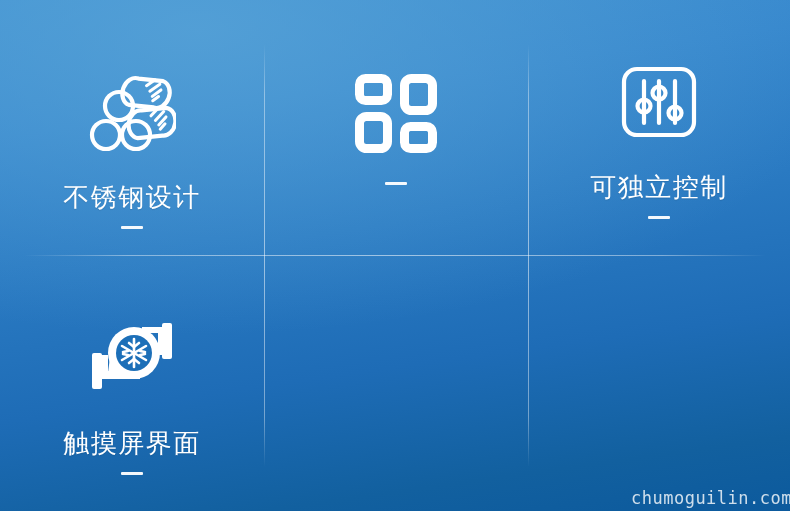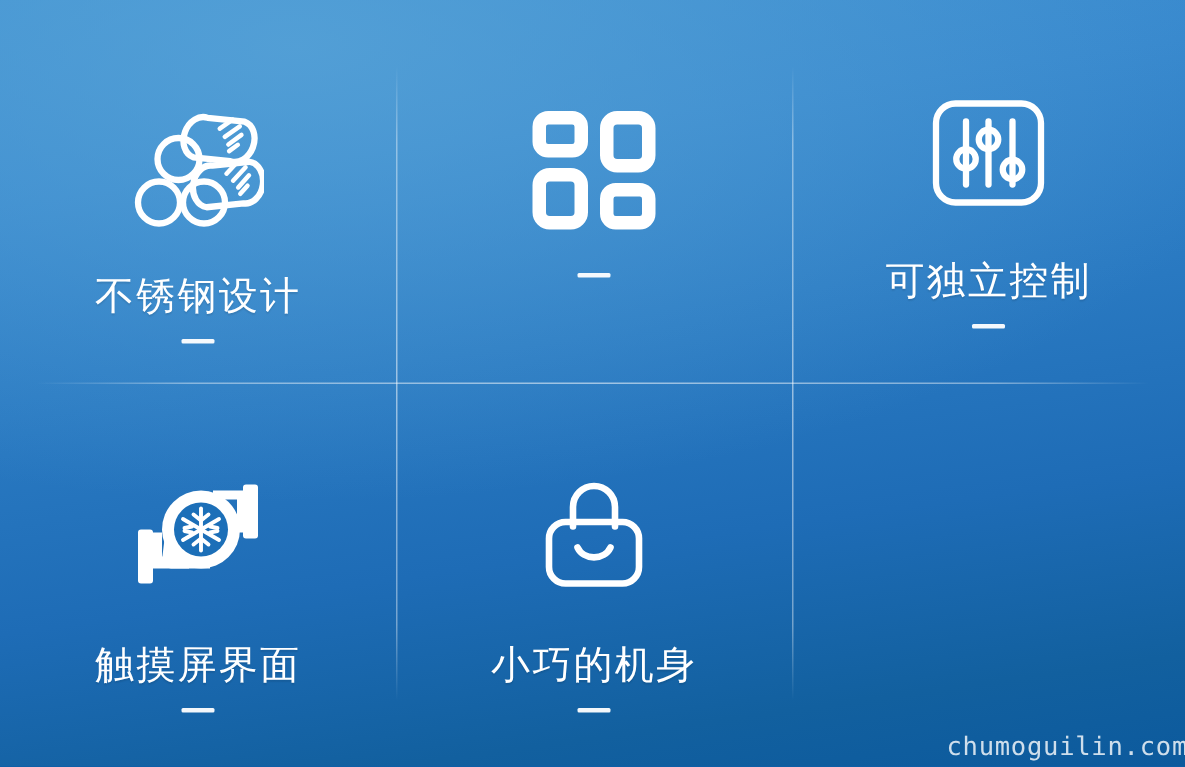--- a/index.html
+++ b/index.html
@@ -210,31 +210,20 @@
             <line x1="39" y1="33" x2="44" y2="34"></line>
             <line x1="61" y1="31" x2="56" y2="30"></line>
             <line x1="61" y1="33" x2="56" y2="34"></line>
           </g>
         </svg>
       </div>
       <div class="cell-label">触摸屏界面</div>
       <div class="cell-dash"></div>
     </div>
 
-    <div class="cell row-bottom">
-      <div class="icon-wrap">
-        <svg width="76" height="74" viewBox="0 0 76 74" fill="none" stroke="#ffffff" stroke-width="4.4" stroke-linecap="round" stroke-linejoin="round">
-          <path d="M24 30 L24 17 a14 14 0 0 1 28 0 L52 30"></path>
-          <rect x="8" y="27" width="60" height="41" rx="11"></rect>
-          <path d="M27 44 a12 11 0 0 0 22 0"></path>
-        </svg>
-      </div>
-      <div class="cell-label">小巧的机身</div>
-      <div class="cell-dash"></div>
-    </div>
 
   </div>
 
   <div class="divider v-div v-div-1"></div>
   <div class="divider v-div v-div-2"></div>
   <div class="divider h-div"></div>
 
   <div class="watermark">chumoguilin.com</div>
 
 </div>

